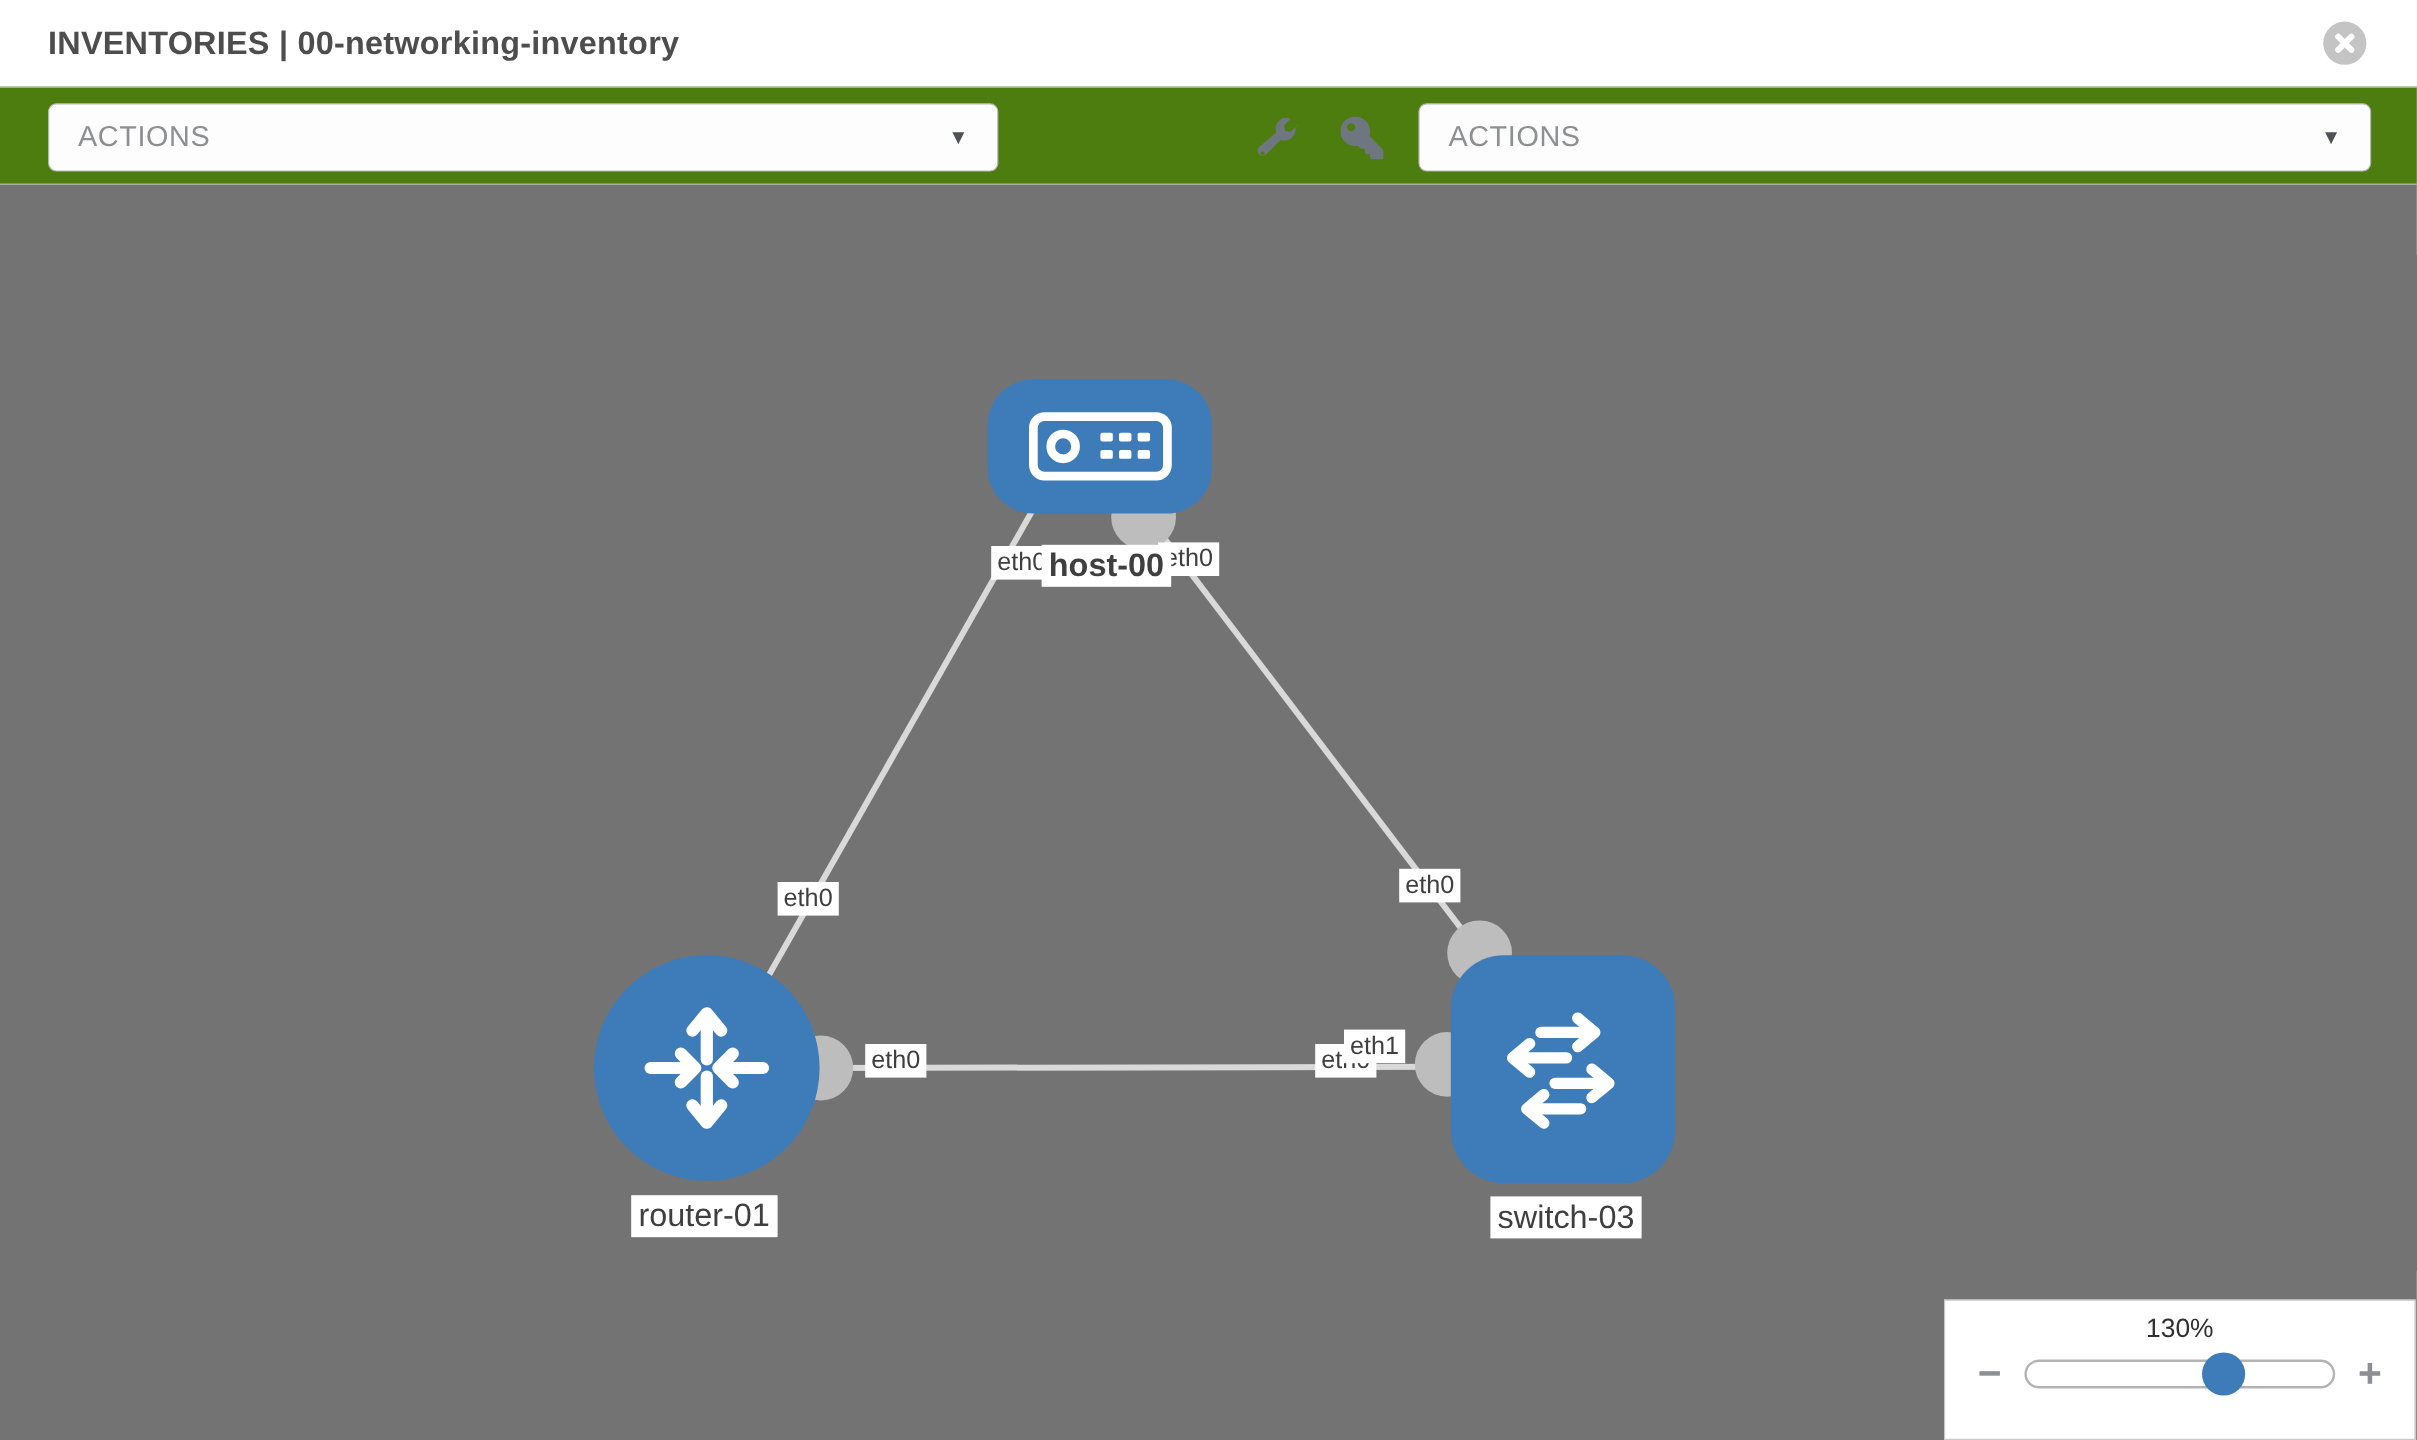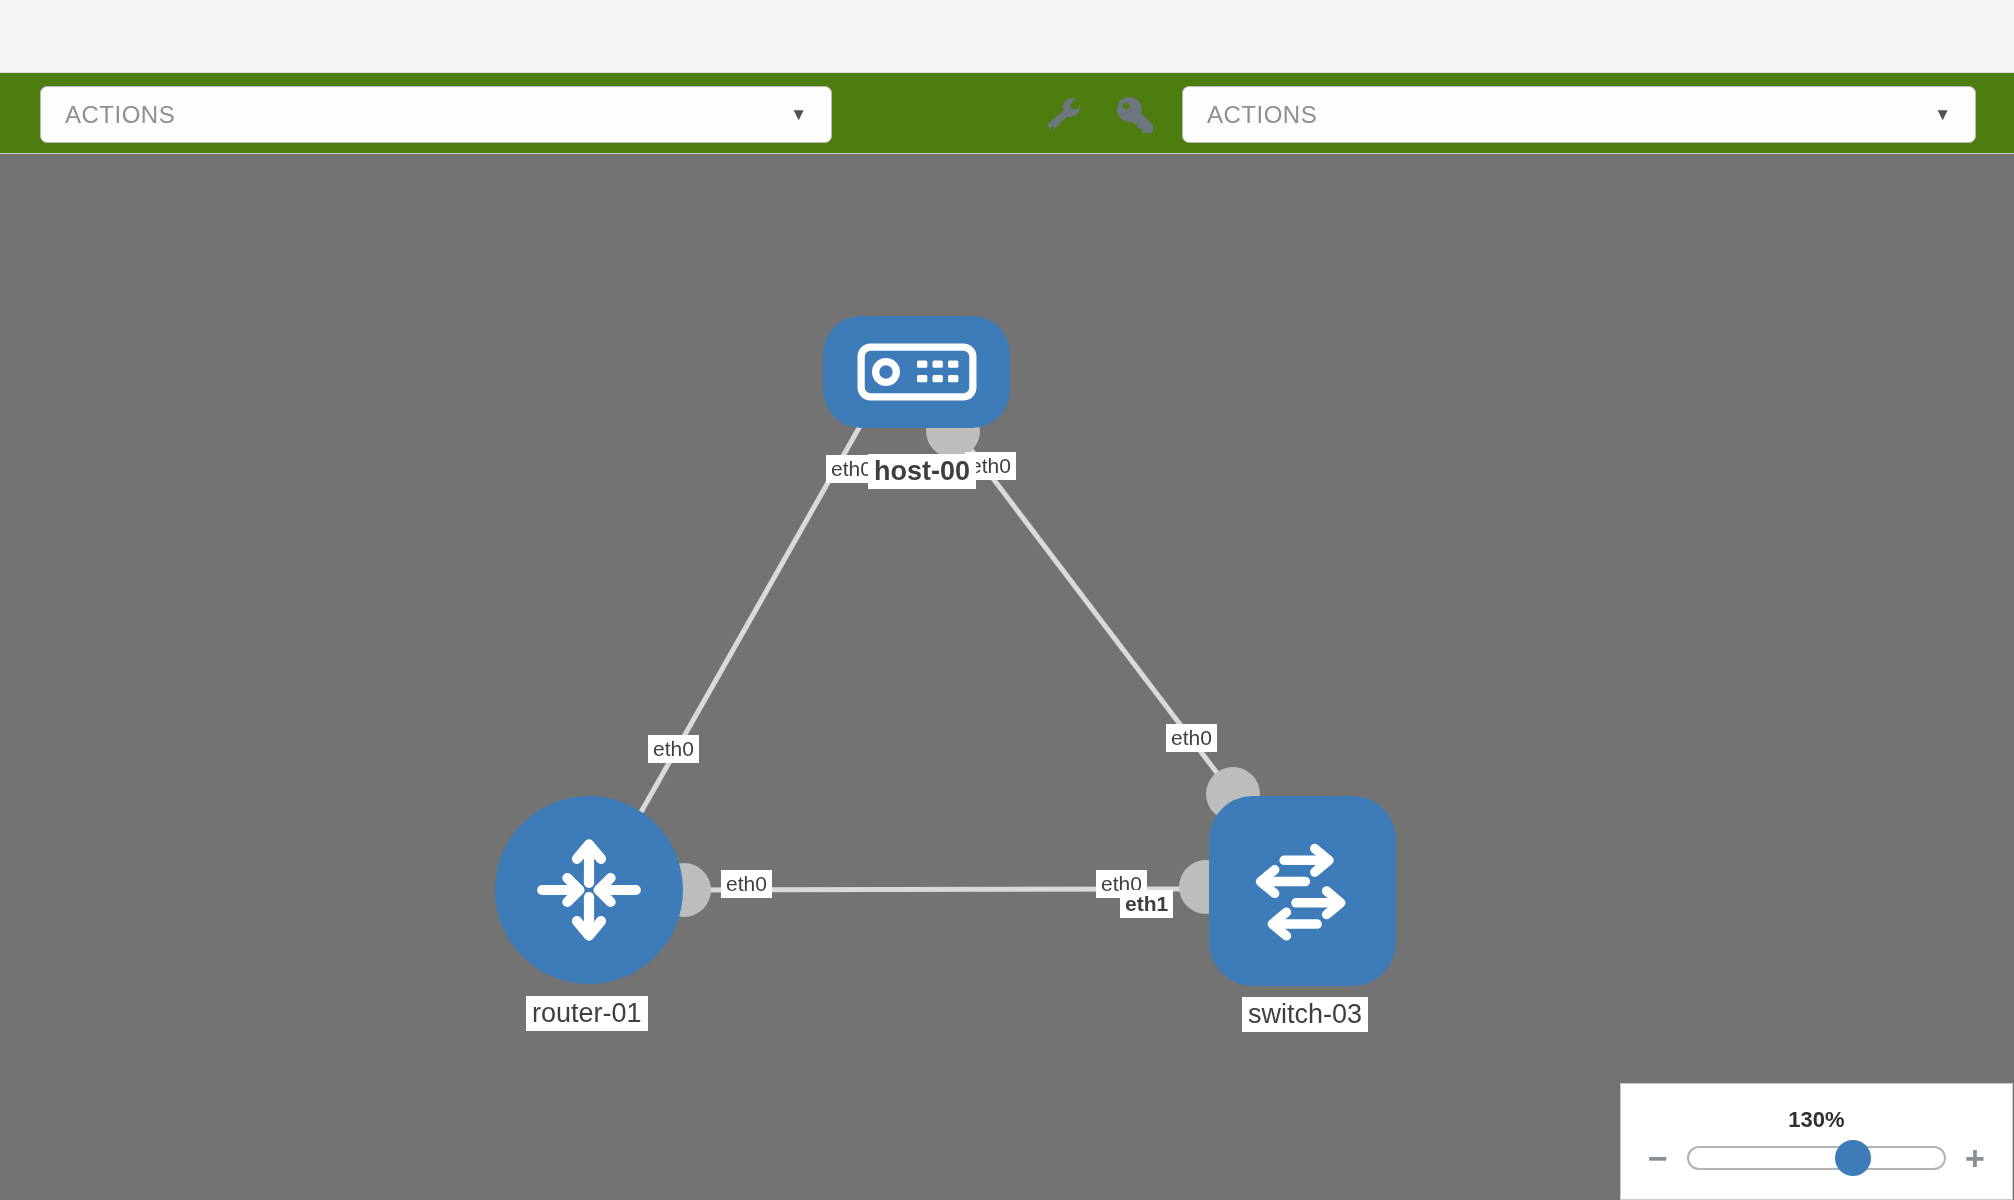--- a/index.html
+++ b/index.html
@@ -38,35 +38,44 @@
   
   .lbl-host    { left:868px; top:300px;font-weight:bold; }
   .lbl-router  { left:526px; top:842px; }
   .lbl-switch  { left:1242px; top:843px; }
   .if-host-l   { left:826px; top:301px; }
   .if-host-r   { left:965px; top:298px; }
   .if-router-t { left:648px; top:581px; }
   .if-switch-t { left:1166px; top:570px; }
   .if-mid-l    { left:721px; top:716px; }
   .if-mid-r-under { left:1096px; top:716px; }
-  .if-mid-r    { left:1120px; top:736px;font-weight:bold; }
+  .if-mid-r    { left:1120px; top:704px; }
 
   
   .zoom-panel { position:absolute; left:1620px; top:929px; width:393px; height:117px; background:#ffffff; border:1px solid #c9c9c9; }
-  .zoom-level { text-align:center; margin-top:23px; font-size:22px; color:#303030;font-weight:bold; }
+  .zoom-level { text-align:center; margin-top:10px; font-size:22px; color:#303030; }
   .zoom-row { display:flex; align-items:center; padding:0 22px; margin-top:10px; }
   .zoom-btn { width:30px; height:30px; display:flex; align-items:center; justify-content:center; font-size:34px; font-weight:700; color:#8a8f94; cursor:pointer; line-height:30px; }
   .zoom-track { position:relative; flex:1; height:24px; margin:0 14px; background:#fff; border:2px solid #b3b3b3; border-radius:13px; cursor:pointer; }
   .zoom-thumb { position:absolute; top:50%; left:64.5%; width:36px; height:36px; margin:-18px 0 0 -18px; border-radius:50%; background:#3d7cb9; cursor:pointer; }
 </style>
 </head>
 <body>
 
 <div id="app">
 
+  <div class="header">
+    <div class="page-title">INVENTORIES | 00-networking-inventory</div>
+    <div class="close-btn">
+      <svg width="18" height="18" viewBox="0 0 18 18">
+        <line x1="3.5" y1="3.5" x2="14.5" y2="14.5" stroke="#ffffff" stroke-width="5" stroke-linecap="round"></line>
+        <line x1="14.5" y1="3.5" x2="3.5" y2="14.5" stroke="#ffffff" stroke-width="5" stroke-linecap="round"></line>
+      </svg>
+    </div>
+  </div>
 
   <div class="toolbar">
     <div class="select-box actions-box">
       <span class="sel-label">ACTIONS</span>
       <span class="caret">▼</span>
     </div>
 
     <div class="tool-icon-btn" style="left:1042px;">
       <svg width="34" height="34" viewBox="0 0 512 512">
         <path d="M507.73 109.1c-2.24-9.03-13.54-12.09-20.12-5.51l-74.36 74.36-67.88-11.31-11.31-67.88 74.36-74.36c6.62-6.62 3.43-17.9-5.66-20.16-47.38-11.74-99.55.91-136.58 37.93-39.64 39.64-50.55 97.1-34.05 147.2L18.74 368.6c-24.99 24.99-24.99 65.51 0 90.5 24.99 24.99 65.51 24.99 90.5 0l179.22-179.22c50.12 16.71 107.07 5.68 146.85-34.1 37.07-37.07 49.7-89.32 34.42-136.68zM64 472c-13.25 0-24-10.75-24-24 0-13.26 10.75-24 24-24s24 10.74 24 24c0 13.25-10.75 24-24 24z"></path>

